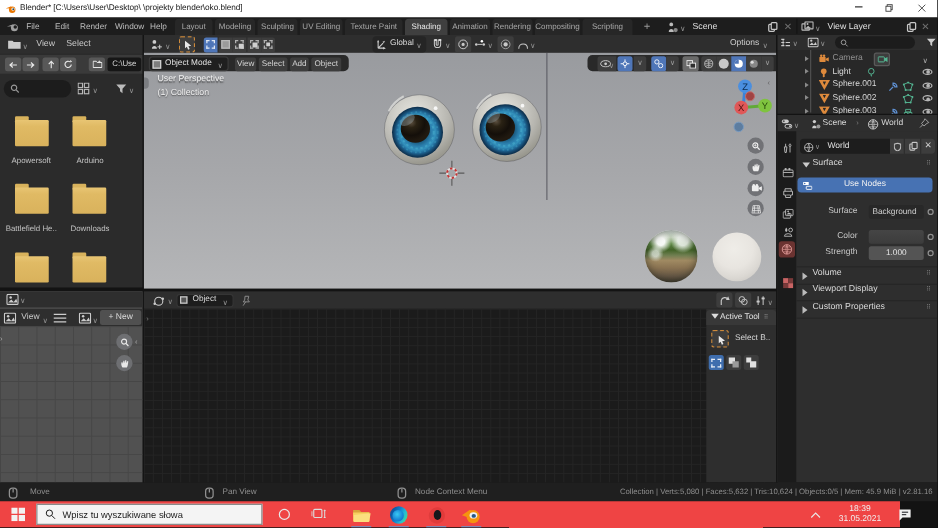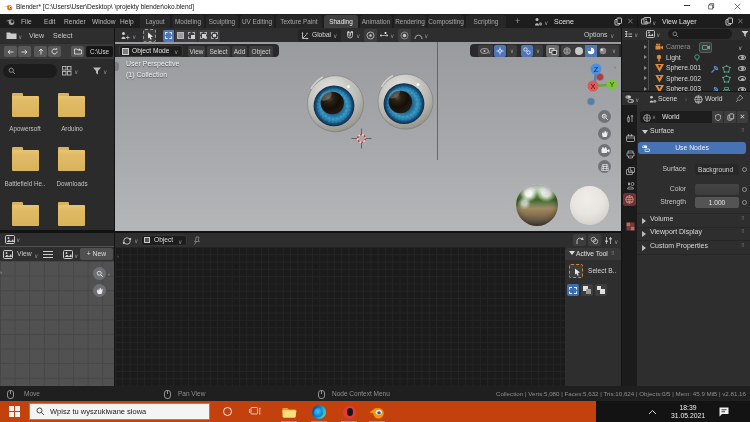--- a/index.html
+++ b/index.html
@@ -718,21 +718,21 @@
 <div class="abs" style="left:0;top:386px;width:750px;height:15px;background:#1f1f1f;">
   <div class="mouseic" style="left:7px;top:3.5px;"></div>
   <div class="txt" style="left:24px;top:3.5px;font-size:6.5px;color:#8f8f8f;">Move</div>
   <div class="mouseic" style="left:164px;top:3.5px;"></div>
   <div class="txt" style="left:178px;top:3.5px;font-size:6.5px;color:#8f8f8f;">Pan View</div>
   <div class="mouseic" style="left:318px;top:3.5px;"></div>
   <div class="txt" style="left:332px;top:3.5px;font-size:6.5px;color:#8f8f8f;">Node Context Menu</div>
   <div class="txt" style="right:4px;top:3.8px;font-size:6.2px;color:#8f8f8f;position:absolute;">Collection | Verts:5,080 | Faces:5,632 | Tris:10,624 | Objects:0/5 | Mem: 45.9 MiB | v2.81.16</div>
 </div>
 
-<div class="abs" style="left:0;top:401px;width:596px;height:21px;background:#c2410c;">
+<div class="abs" style="left:0;top:401px;width:720px;height:21px;background:#ef4444;">
 
   <svg class="abs" style="left:9px;top:5px;" width="11" height="11" viewBox="0 0 22 22">
     <rect x="0" y="0" width="10" height="10" fill="#f2f2f2"></rect>
         <rect x="12" y="0" width="10" height="10" fill="#f2f2f2"></rect>
         <rect x="0" y="12" width="10" height="10" fill="#f2f2f2"></rect>
         <rect x="12" y="12" width="10" height="10" fill="#f2f2f2"></rect>
   </svg>
 
   <div class="abs" style="left:29px;top:2px;width:181px;height:17px;background:#f4f4f4;border:1px solid #8a8a8a;"></div>
   <svg class="abs" style="left:36px;top:6px;" width="9" height="9" viewBox="0 0 18 18">

